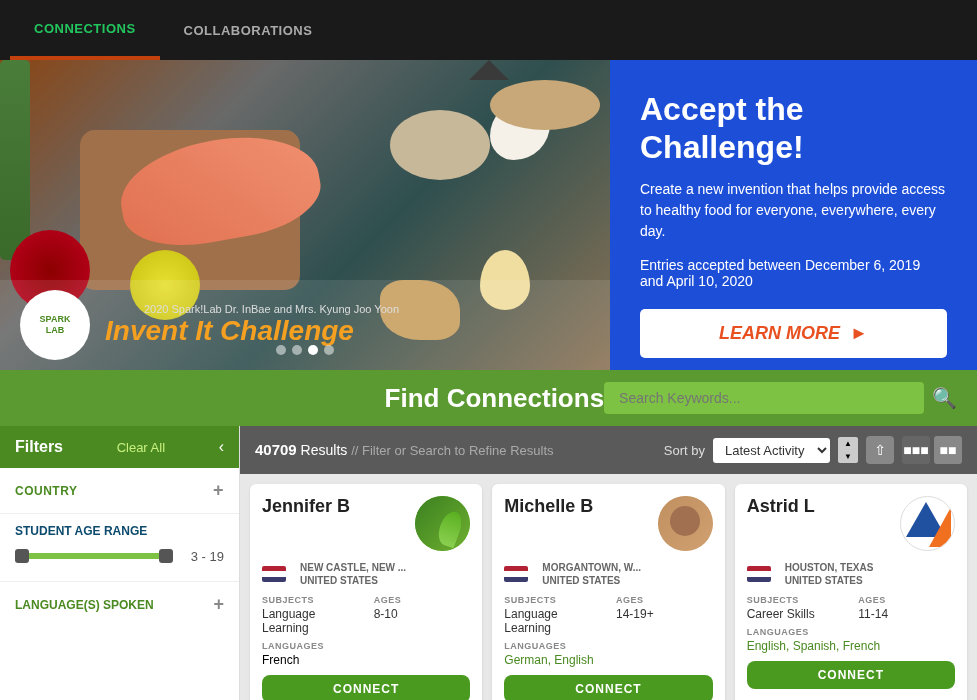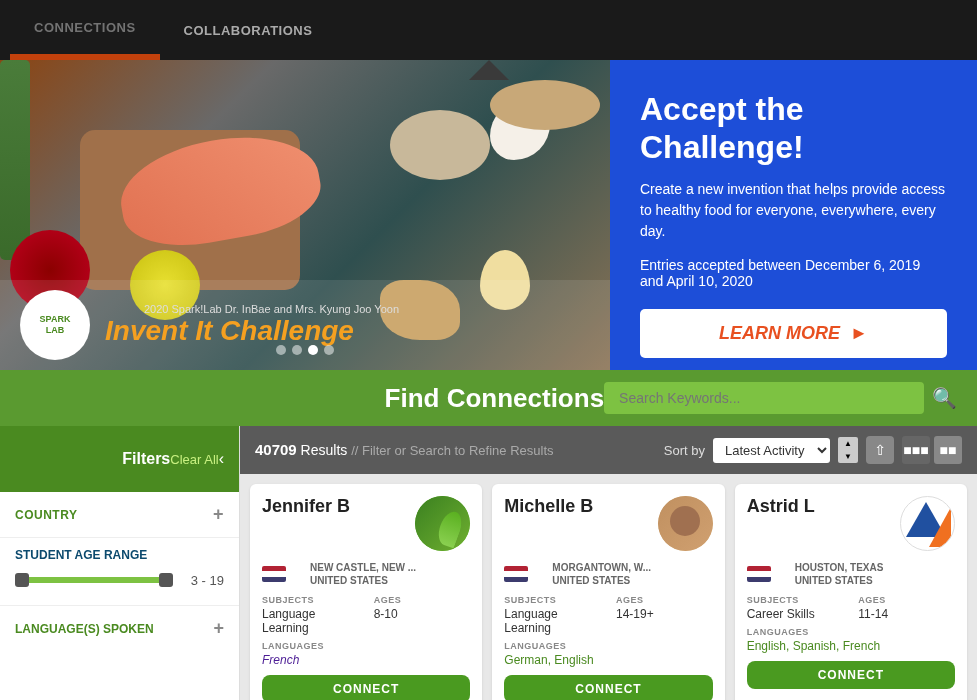--- a/index.html
+++ b/index.html
@@ -38,21 +38,21 @@
       font-size: 13px;
       font-weight: bold;
       padding: 0 24px;
       height: 100%;
       display: flex;
       align-items: center;
       cursor: pointer;
       text-transform: uppercase;
       letter-spacing: 0.5px;
     }
-    .nav-tab.active { color: #737373; border-bottom: 6px solid #c2410c; }
+    .nav-tab.active { color: #22c55e; border-bottom: 4px solid #c2410c; }
     .nav-tab.inactive { color: #aaa; }
 
     .nav-right {
       display: flex;
       flex-direction: column;
       height: 100%;
     }
     .nav-btn {
       background: #333;
       color: white;
@@ -297,24 +297,24 @@
 
     
     .sidebar {
       width: 240px;
       background: white;
       border-right: 1px solid #ddd;
       flex-shrink: 0;
     }
     .filters-header {
       background: #4a8a20;
-      padding: 24px 15px;
-      display: flex;
-      align-items: center;
-      justify-content: flex-end;
+      padding: 12px 15px;
+      display: flex;
+      align-items: center;
+      justify-content: space-between;
     }
     .filters-title {
       font-size: 16px;
       font-weight: bold;
       color: white;
     }
     .clear-all {
       font-size: 13px;
       color: #c8f080;
       cursor: pointer;
@@ -502,21 +502,21 @@
     .card-avatar {
       width: 55px; height: 55px;
       border-radius: 50%;
       flex-shrink: 0;
       overflow: hidden;
     }
 
     .card-location {
       display: flex;
       align-items: center;
-      gap: 24px;
+      gap: 14px;
       margin-bottom: 8px;
     }
     .flag {
       width: 24px; height: 16px;
       background: linear-gradient(180deg, #B22234 0%, #B22234 33%, white 33%, white 67%, #3C3B6E 67%);
       border-radius: 2px;
       flex-shrink: 0;
     }
     .location-text { font-size: 10px; color: #666; text-transform: uppercase; font-weight: bold; line-height: 1.3; }
 
@@ -750,21 +750,21 @@
             <div class="detail-label">SUBJECTS</div>
             <div class="detail-value">Language Learning</div>
           </div>
           <div class="card-detail">
             <div class="detail-label">AGES</div>
             <div class="detail-value">8-10</div>
           </div>
         </div>
         <div class="card-detail">
           <div class="detail-label">LANGUAGES</div>
-          <div class="detail-value" style="color:#4c1d95;font-style:italic;">French</div>
+          <div class="detail-value" style="color:#000000;">French</div>
         </div>
         <button class="connect-btn">CONNECT</button>
       </div>
 
       <div class="profile-card">
         <div class="card-header">
           <div>
             <div class="card-name">Michelle B</div>
           </div>
           <div class="card-avatar" style="background:linear-gradient(135deg,#c8a070,#e0c090);border-radius:50%;overflow:hidden;">

